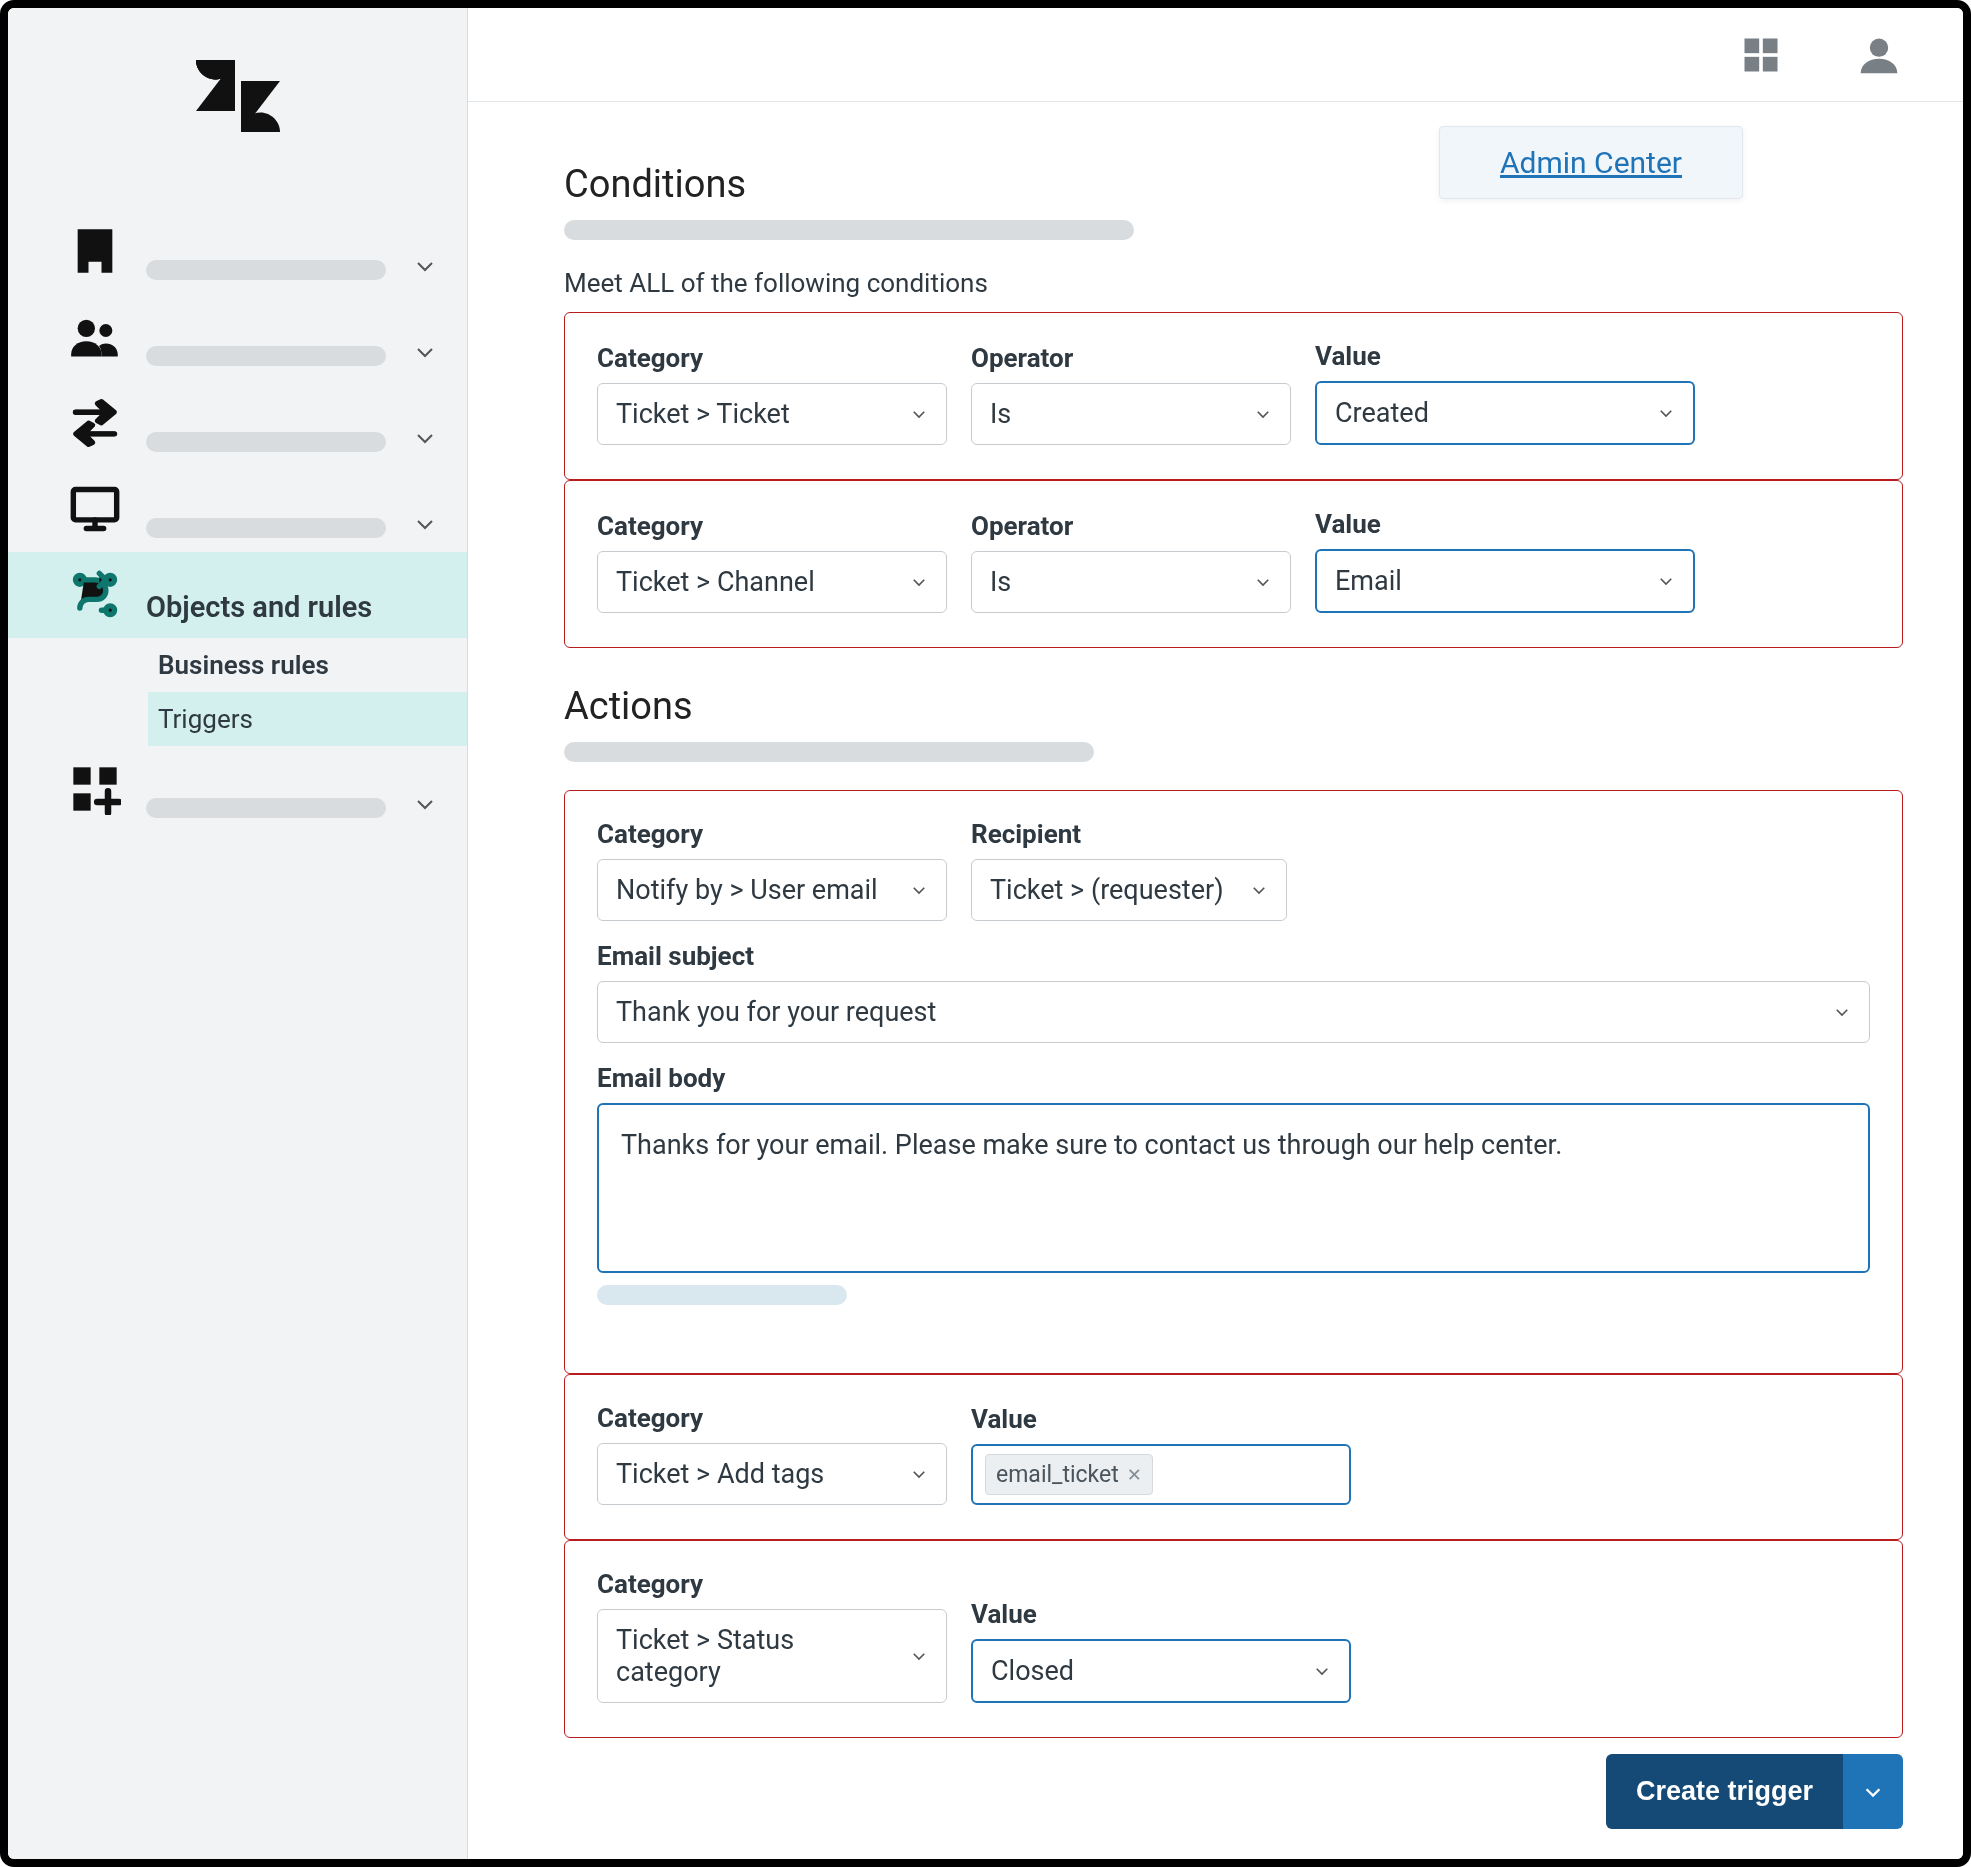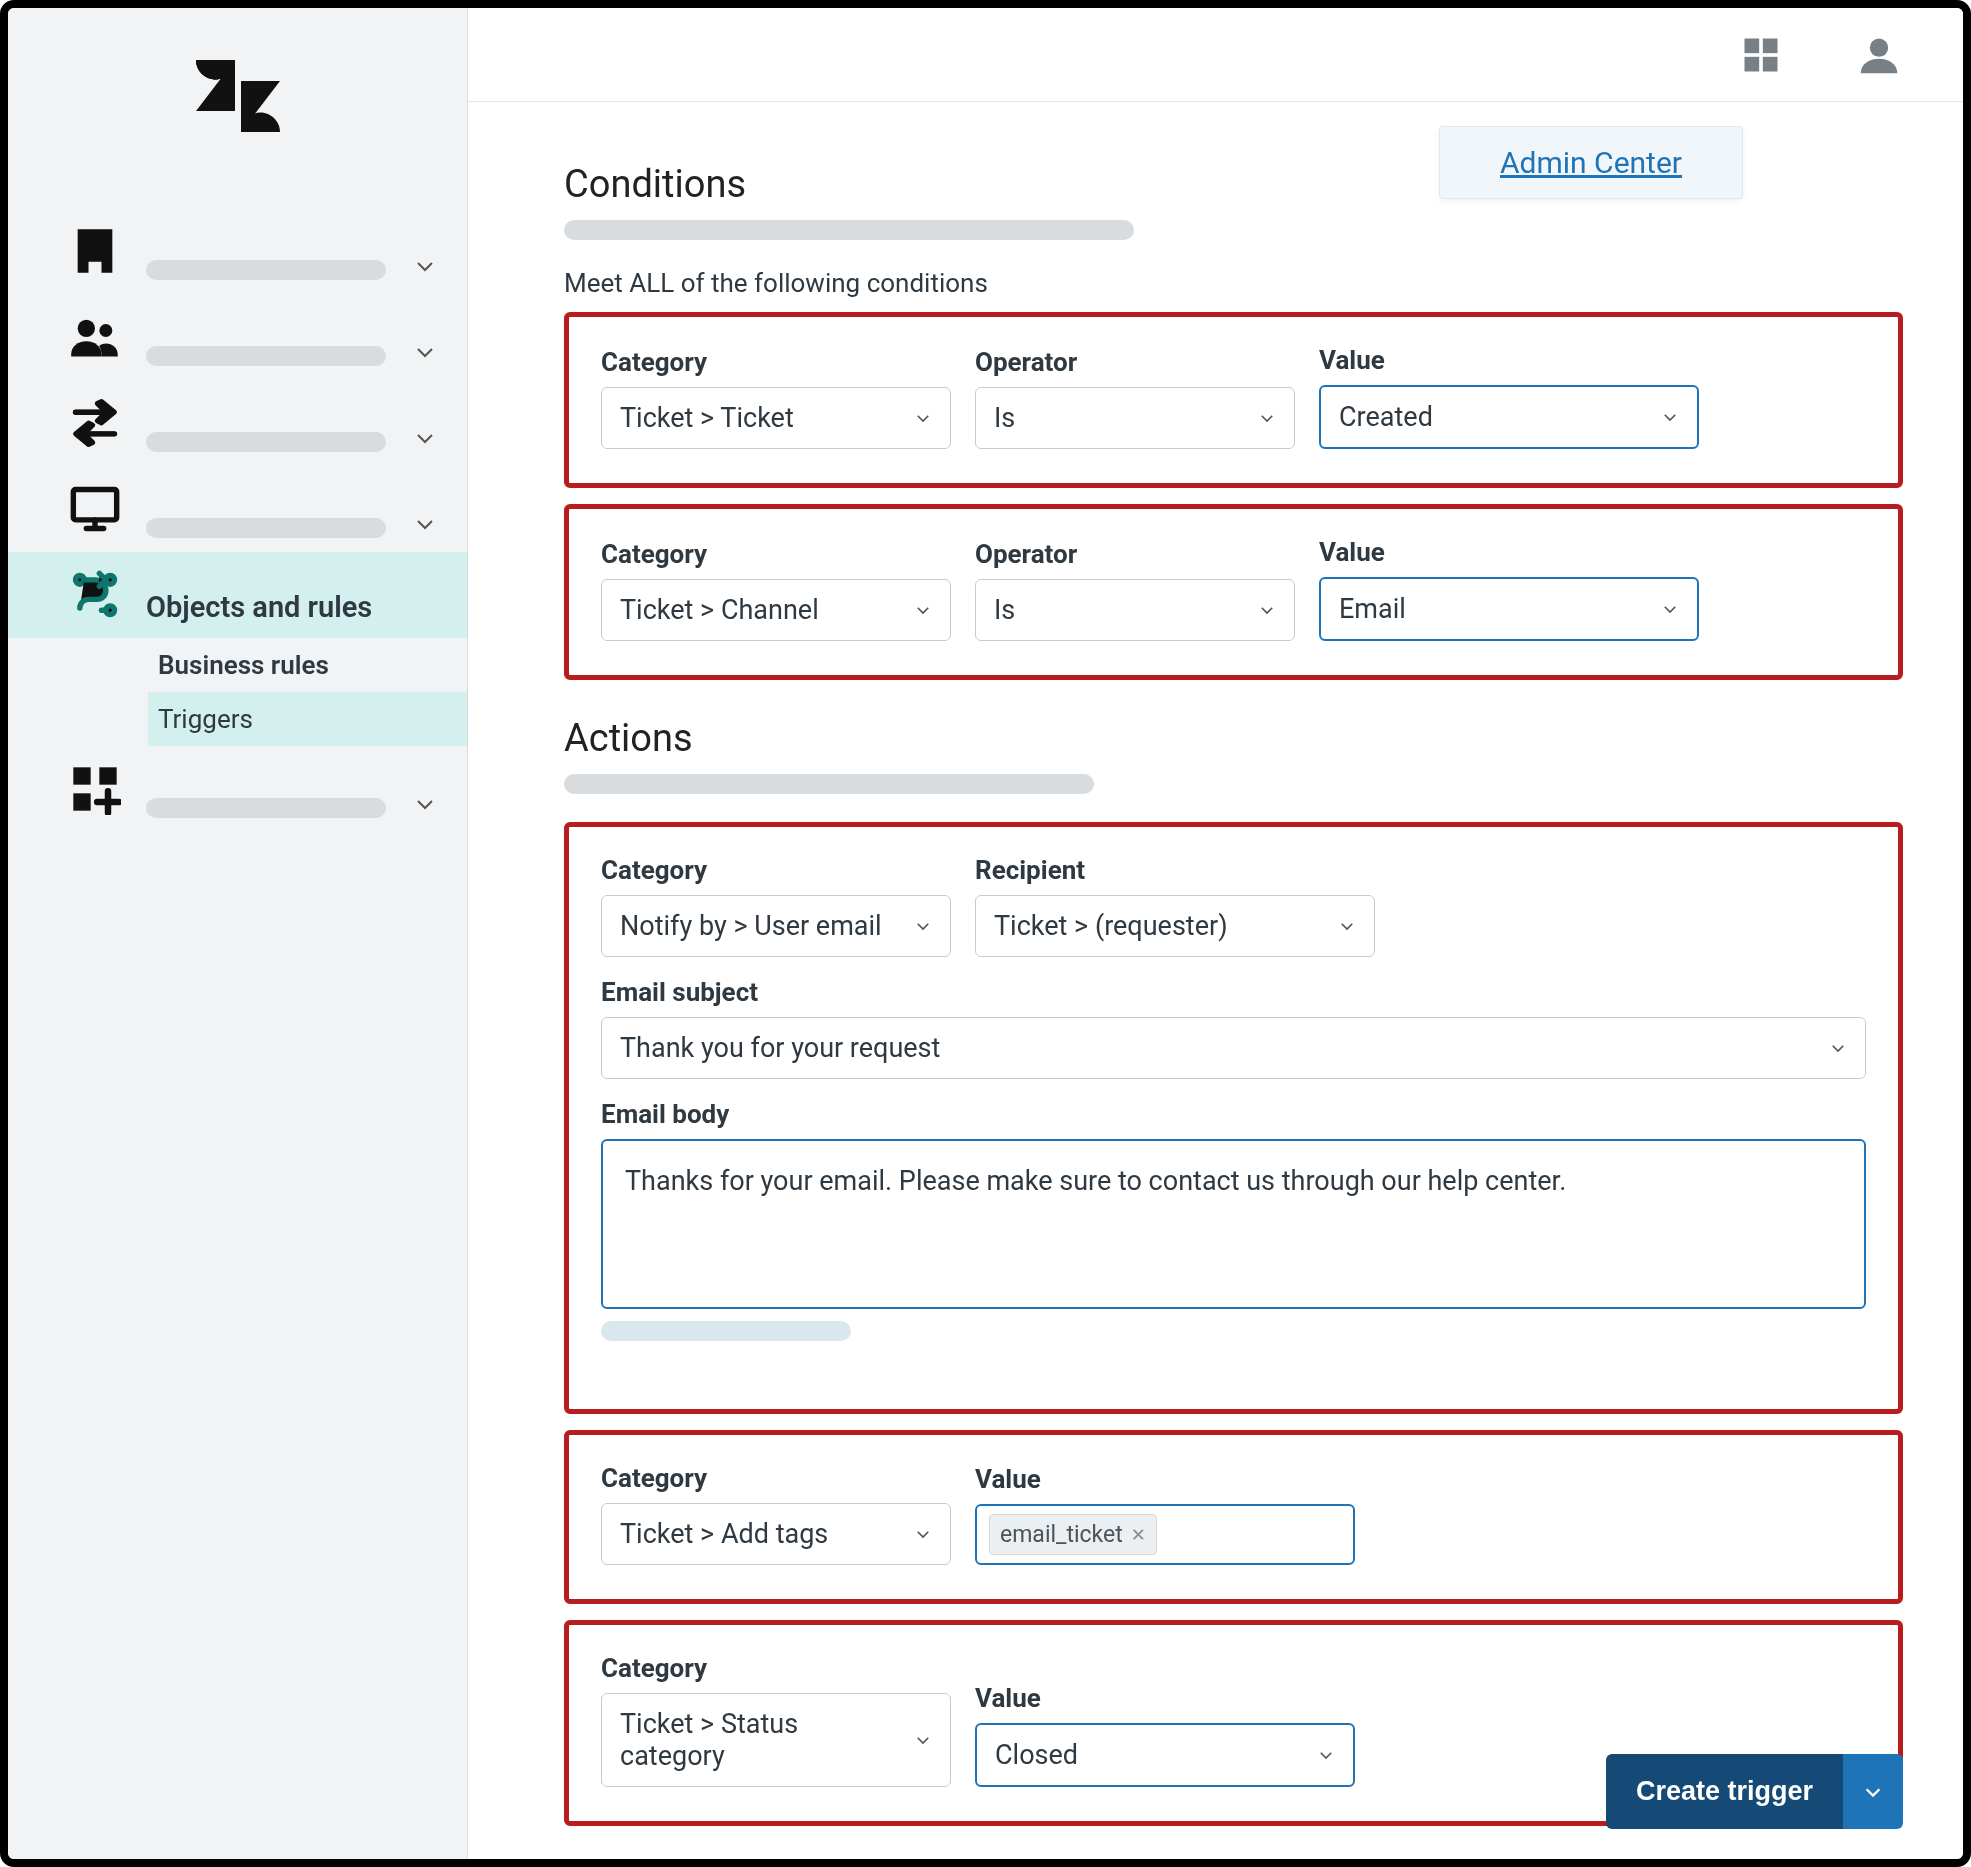--- a/index.html
+++ b/index.html
@@ -151,24 +151,23 @@
   }
   .placeholder-bar.w1 { width: 570px; }
   .placeholder-bar.w2 { width: 530px; }
   .placeholder-bar.blue { background: #d9e8ee; width: 250px; margin-top: 12px; }
   .cond-label {
     font-size: 26px;
     color: #2f3941;
     margin-bottom: 14px;
   }
   .card {
-    border: 5px solid #b91c1c;
+    border: 1px solid #b91c1c;
     border-radius: 6px;
     padding: 28px 32px 34px 32px;
-    margin-bottom: 16px;
   }
   .card.big { padding-bottom: 40px; }
   .row {
     display: flex;
     gap: 24px;
     align-items: flex-end;
   }
   .field {
     display: flex;
     flex-direction: column;
@@ -190,21 +189,21 @@
     display: flex;
     align-items: center;
     justify-content: space-between;
     gap: 12px;
     cursor: pointer;
     min-height: 55px;
   }
   .select.w-cat { width: 350px; }
   .select.w-op { width: 320px; }
   .select.w-val { width: 380px; }
-  .select.w-rec { width: 400px; }
+  .select.w-rec { width: 316px; }
   .select.blue { border: 2px solid #1f73b7; }
   .select-chevron svg { width: 18px; height: 18px; stroke: #555; fill:none; stroke-width:2.2; }
   .text-input {
     border: 1.5px solid #c6cbd0;
     border-radius: 6px;
     background: #fff;
     padding: 14px 18px;
     font-size: 27px;
     color: #2f3941;
     width: 100%;

